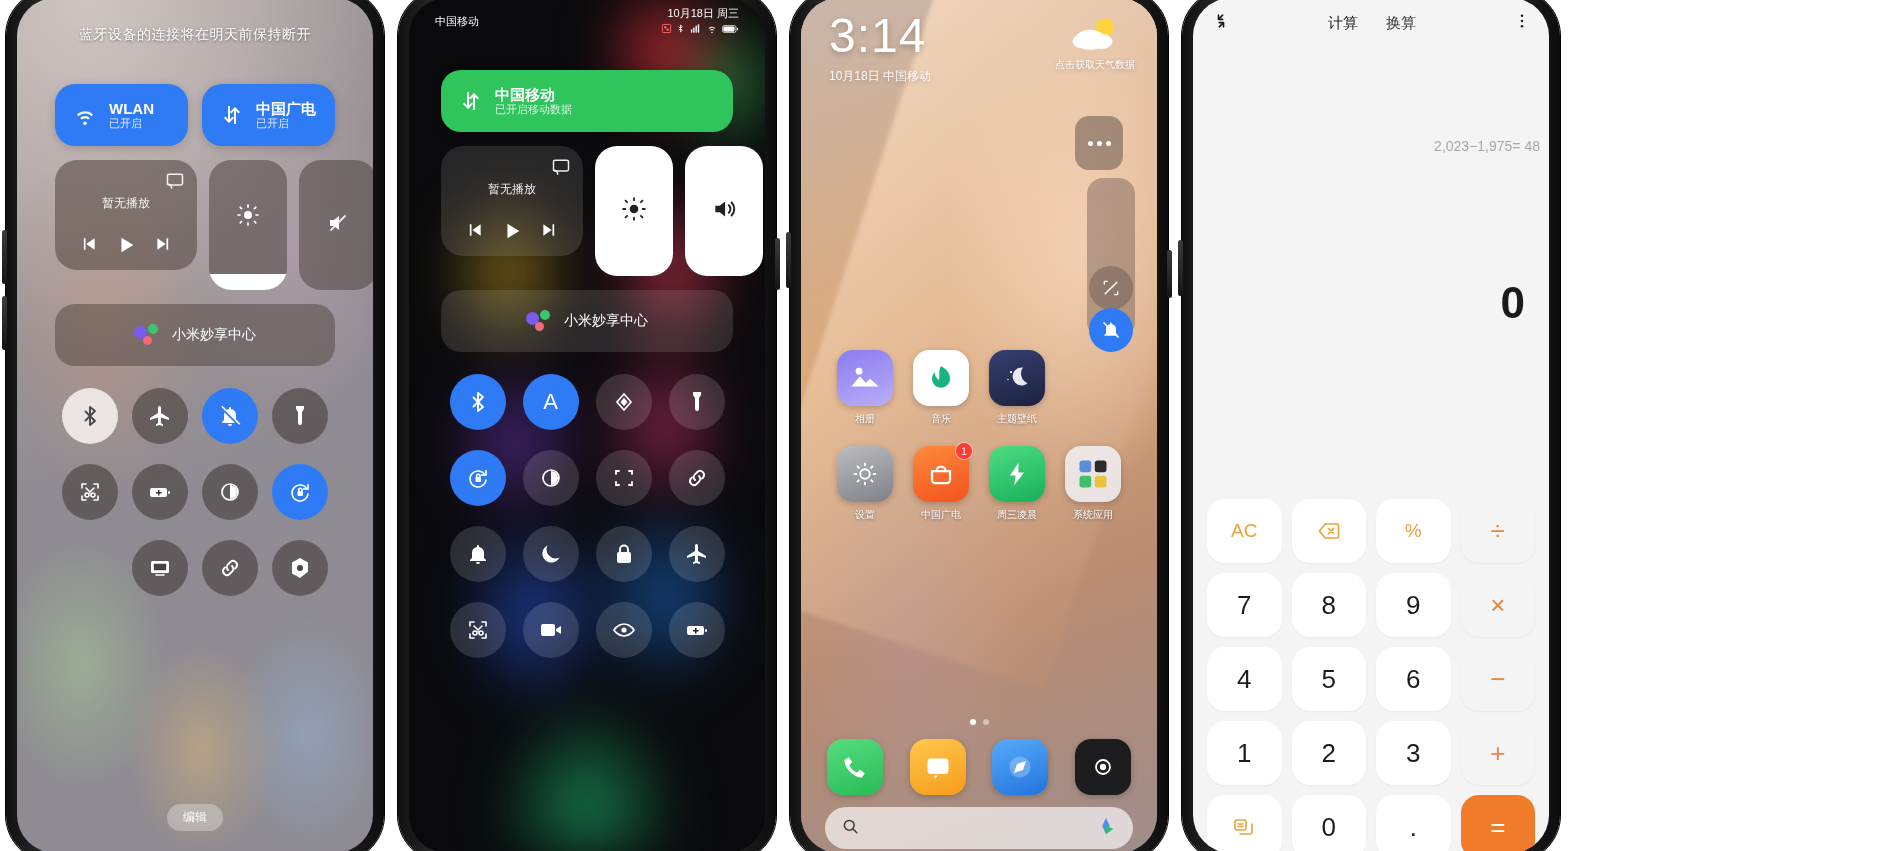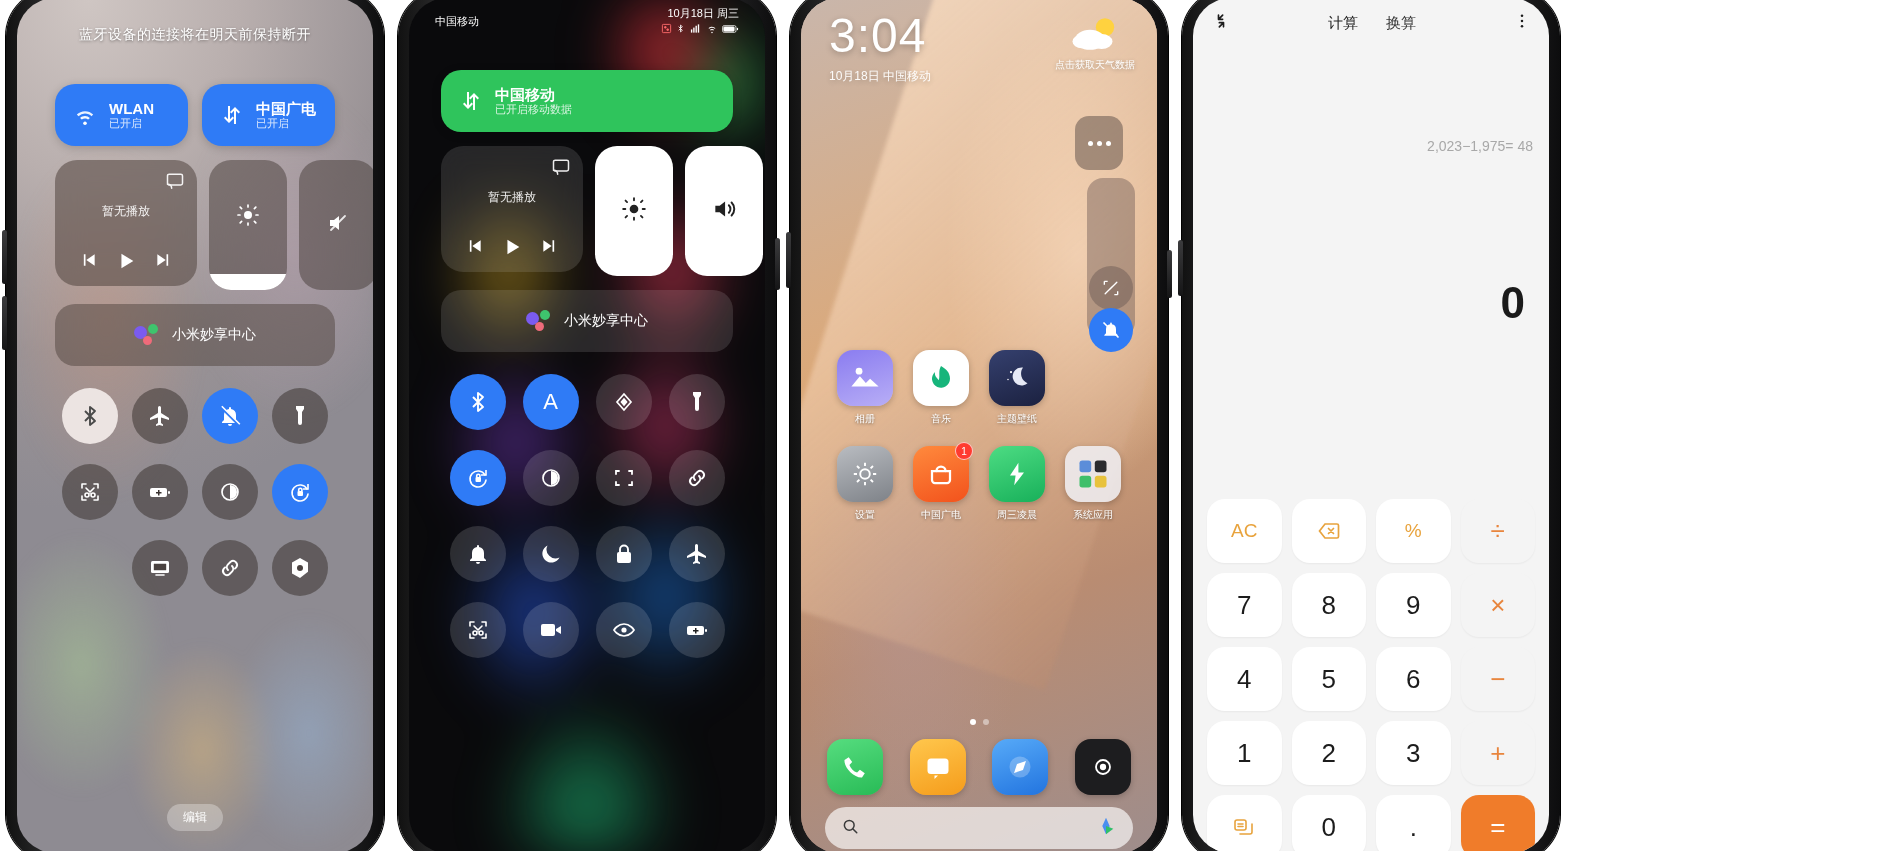--- a/index.html
+++ b/index.html
@@ -54,21 +54,21 @@
     display:flex; align-items:center; gap:12px; padding:0 18px; color:#fff;
     box-shadow:0 2px 10px rgba(0,0,0,.18);
   }
   .pill .txt{ line-height:1.15; }
   .pill .t1{ font-size:15px; font-weight:600; }
   .pill .t2{ font-size:11px; opacity:.82; }
   .svgi{ display:block; }
 
   .mediaRow{ display:flex; gap:12px; margin-top:14px; }
   .mediaCard{
-    flex:0 0 142px; height:126px; border-radius:22px;
+    flex:0 0 142px; height:110px; border-radius:22px;
     background:rgba(80,68,62,.55); backdrop-filter:blur(14px);
     position:relative; display:flex; flex-direction:column;
     align-items:center; justify-content:center; color:#fff;
   }
   .cast{ position:absolute; top:10px; right:12px; opacity:.92; }
   .noplay{ font-size:12px; opacity:.92; margin-bottom:24px; }
   .transport{ position:absolute; bottom:14px; left:0; right:0; display:flex;
               justify-content:space-around; padding:0 14px; }
   .sliderCard{
     flex:0 0 78px; height:130px; border-radius:22px;
@@ -188,21 +188,21 @@
               display:flex; align-items:center; justify-content:space-between;
               padding:0 16px; }
 
   
   .p4 .screen{ background:#f4f4f4; }
   .calc-top{ position:absolute; top:0; left:0; right:0; height:50px;
              display:flex; align-items:center; padding:0 18px; }
   .calc-tabs{ flex:1; display:flex; justify-content:center; gap:28px; }
   .calc-tab{ font-size:15px; color:#1b1b1b; }
   .calc-tab.inactive{ color:#333; }
-  .calc-expr{ position:absolute; right:16px; top:140px; font-size:14px;
+  .calc-expr{ position:absolute; right:9px; top:140px; font-size:14px;
               color:#a8a8a8; }
   .calc-res{ position:absolute; right:24px; top:280px; font-size:44px;
              font-weight:600; color:#1a1a1a; }
   .keypad{ position:absolute; left:14px; right:14px; bottom:-6px;
            display:grid; grid-template-columns:repeat(4,1fr);
            gap:10px; }
   .key{ height:64px; border-radius:18px; background:#fff;
         display:flex; align-items:center; justify-content:center;
         font-size:26px; color:#1c1c1c; box-shadow:0 1px 2px rgba(0,0,0,.05);text-align:center; }
   .key.fn{ color:#e8a33d; font-size:19px; }
@@ -617,21 +617,21 @@
   <div class="phone p3" style="width:378px;">
     <div class="bezel"></div>
     <div class="sidebtn" style="left:-4px; top:232px; height:56px;"></div>
     <div class="sidebtn" style="right:-4px; top:250px; height:48px;"></div>
     <div class="screen">
       <div class="p3wall">
           <div class="fold"></div>
         </div>
 
       <div class="clockwrap">
-        <div class="clocktime">3:04</div>
+        <div class="clocktime">3:14</div>
         <div class="clockdate">10月18日 中国移动</div>
       </div>
 
       <div class="weather">
         <svg width="54" height="40" viewBox="0 0 64 48">
           <circle cx="44" cy="16" r="11" fill="#ffd23f"></circle>
           <ellipse cx="26" cy="31" rx="18" ry="12" fill="#fff"></ellipse>
           <ellipse cx="40" cy="33" rx="13" ry="9" fill="#fff"></ellipse>
           <ellipse cx="16" cy="33" rx="11" ry="8" fill="#fff"></ellipse>
         </svg>

